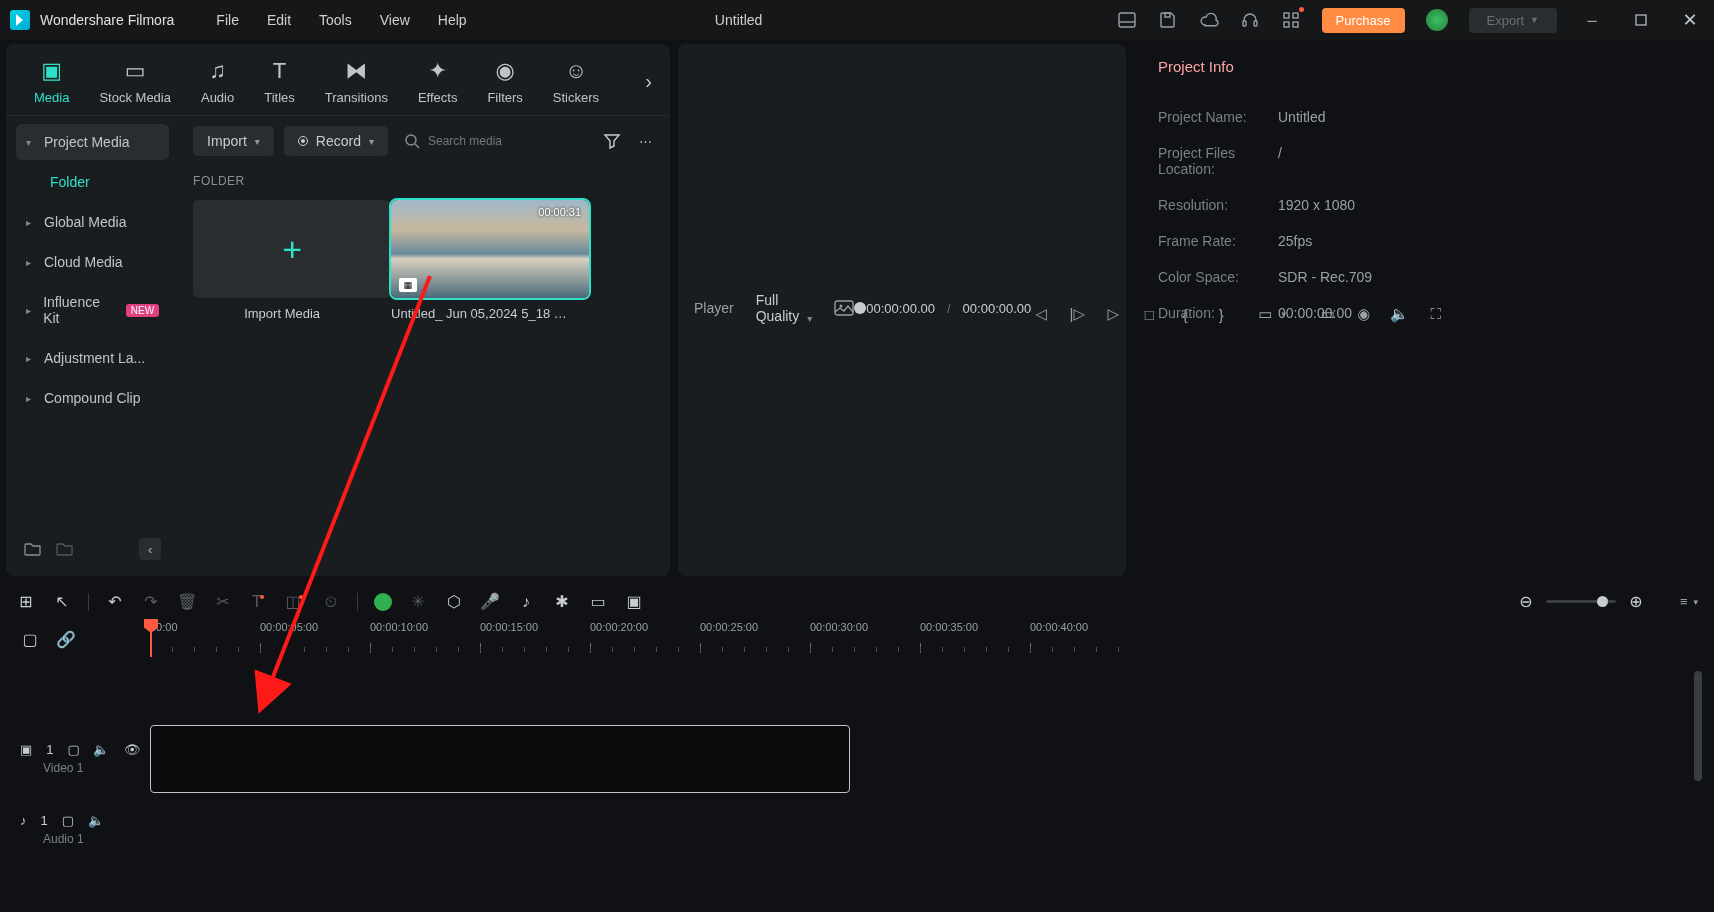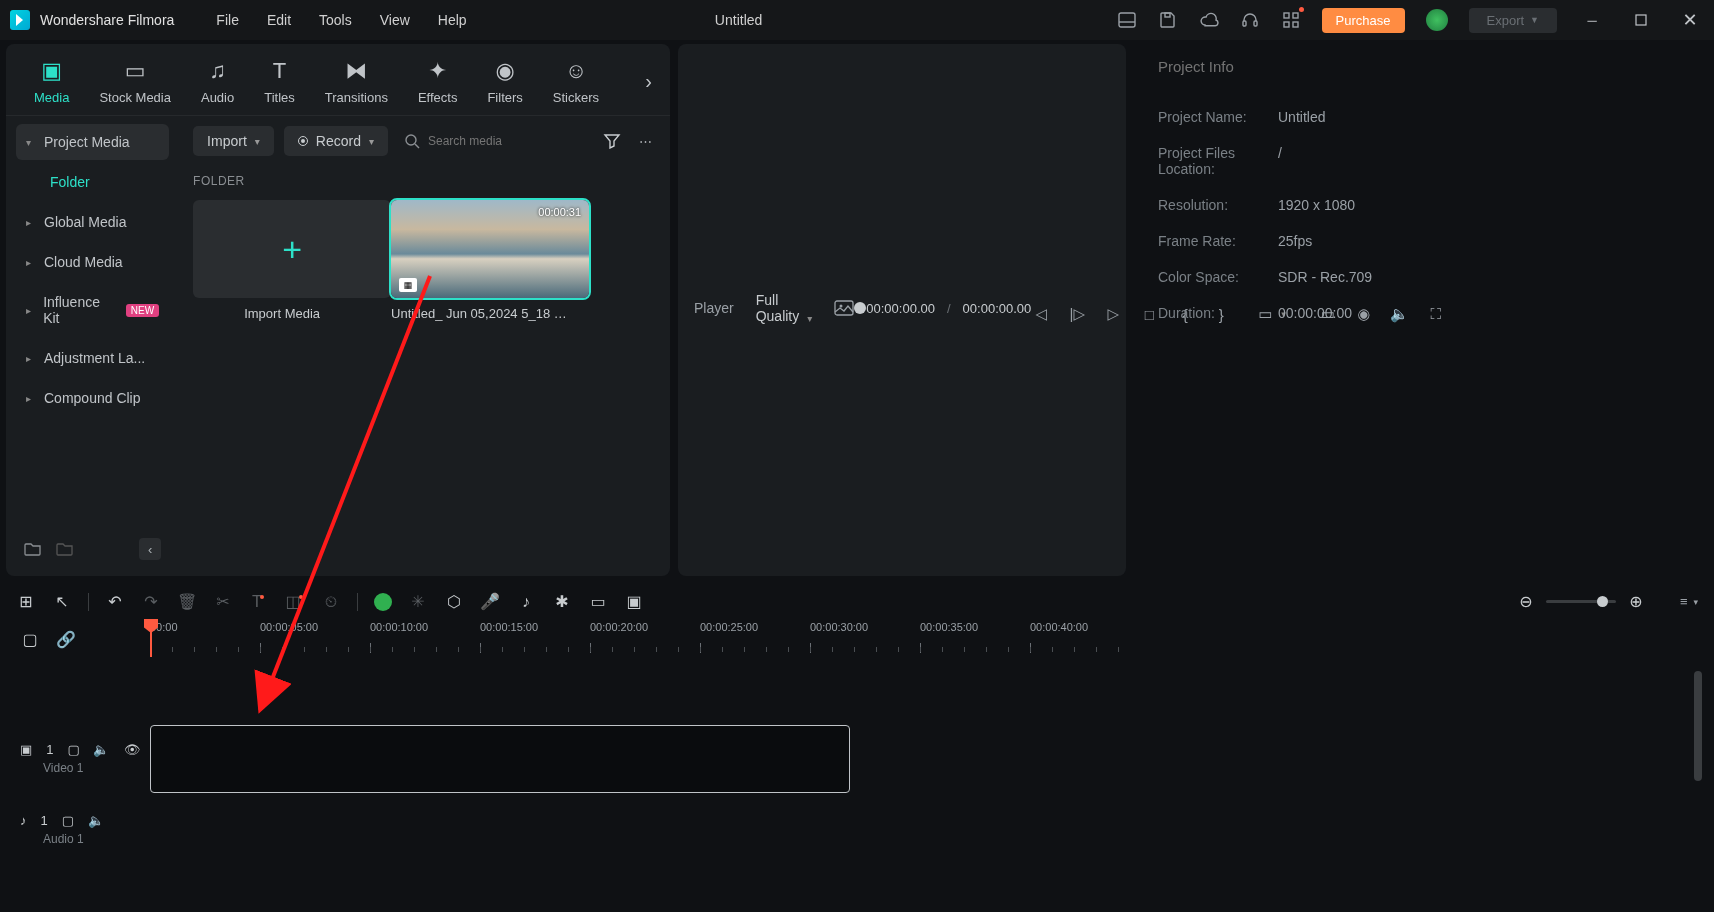--- a/index.html
+++ b/index.html
@@ -74,21 +74,21 @@
 .seek-knob { position: absolute; left: 0; top: -4px; width: 12px; height: 12px; background: #c8cccf; border-radius: 50%; }
 .time-box { font-size: 13px; color: #c8cccf; }
 .time-sep { color: #6a6f74; }
 .player-controls { display: flex; align-items: center; gap: 16px; margin-top: 12px; }
 .pc-ic { color: #9aa0a6; cursor: pointer; width: 20px; text-align: center; font-size: 15px; }
 .pc-group { display: flex; align-items: center; gap: 6px; margin-left: 8px; }
 .pc-spacer { flex: 1; }
 
 
 .info-panel { width: 564px; background: transparent; padding: 14px 20px; }
-.info-title { color: #737373; font-size: 15px; margin-bottom: 24px; padding-left: 4px; }
+.info-title { color: #fca5a5; font-size: 15px; margin-bottom: 24px; padding-left: 4px; }
 .info-row { display: flex; padding: 10px 4px; font-size: 14px; }
 .info-key { width: 120px; color: #7a8086; }
 .info-val { color: #9aa0a6; }
 
 
 .timeline { background: #0f1114; padding: 8px 10px 0; position: relative; height: 332px; }
 .tl-toolbar { display: flex; align-items: center; gap: 16px; padding: 4px 6px 10px; }
 .tl-ic { color: #c8cccf; cursor: pointer; width: 20px; text-align: center; font-size: 16px; }
 .tl-ic.dim { color: #5a5e62; }
 .tl-sep { width: 1px; height: 18px; background: #3a3d40; }

